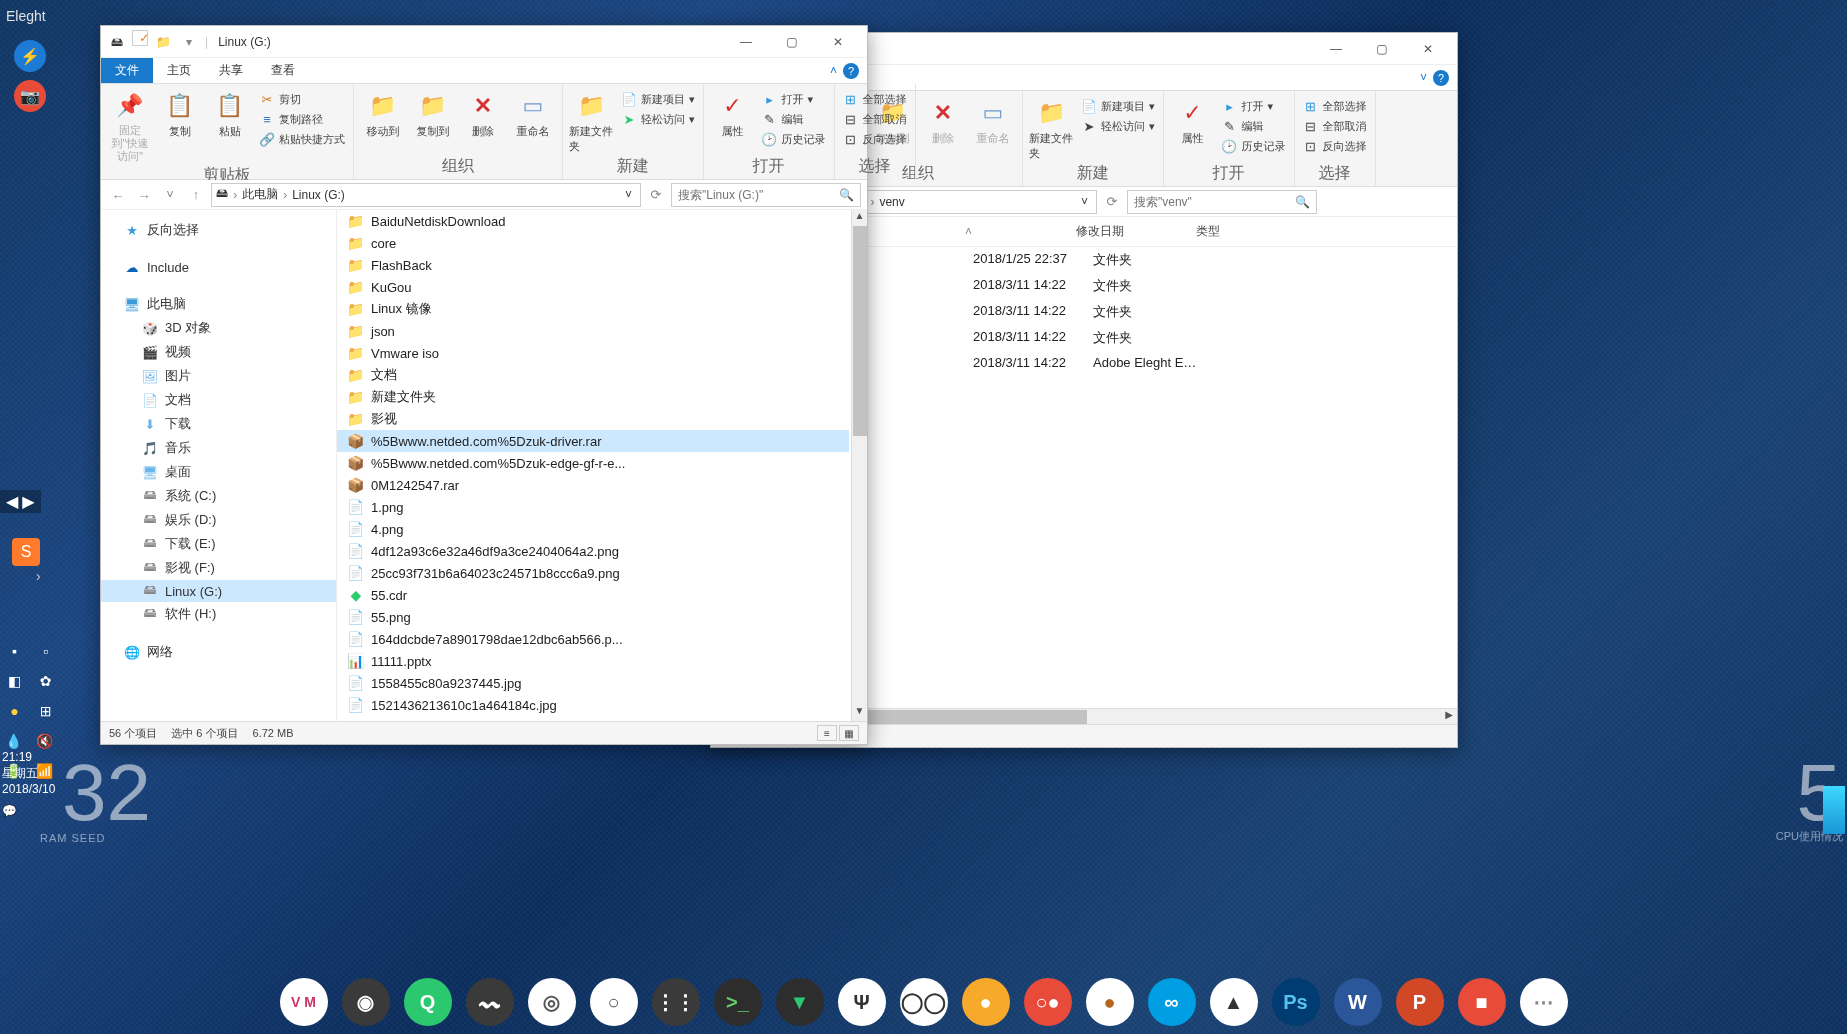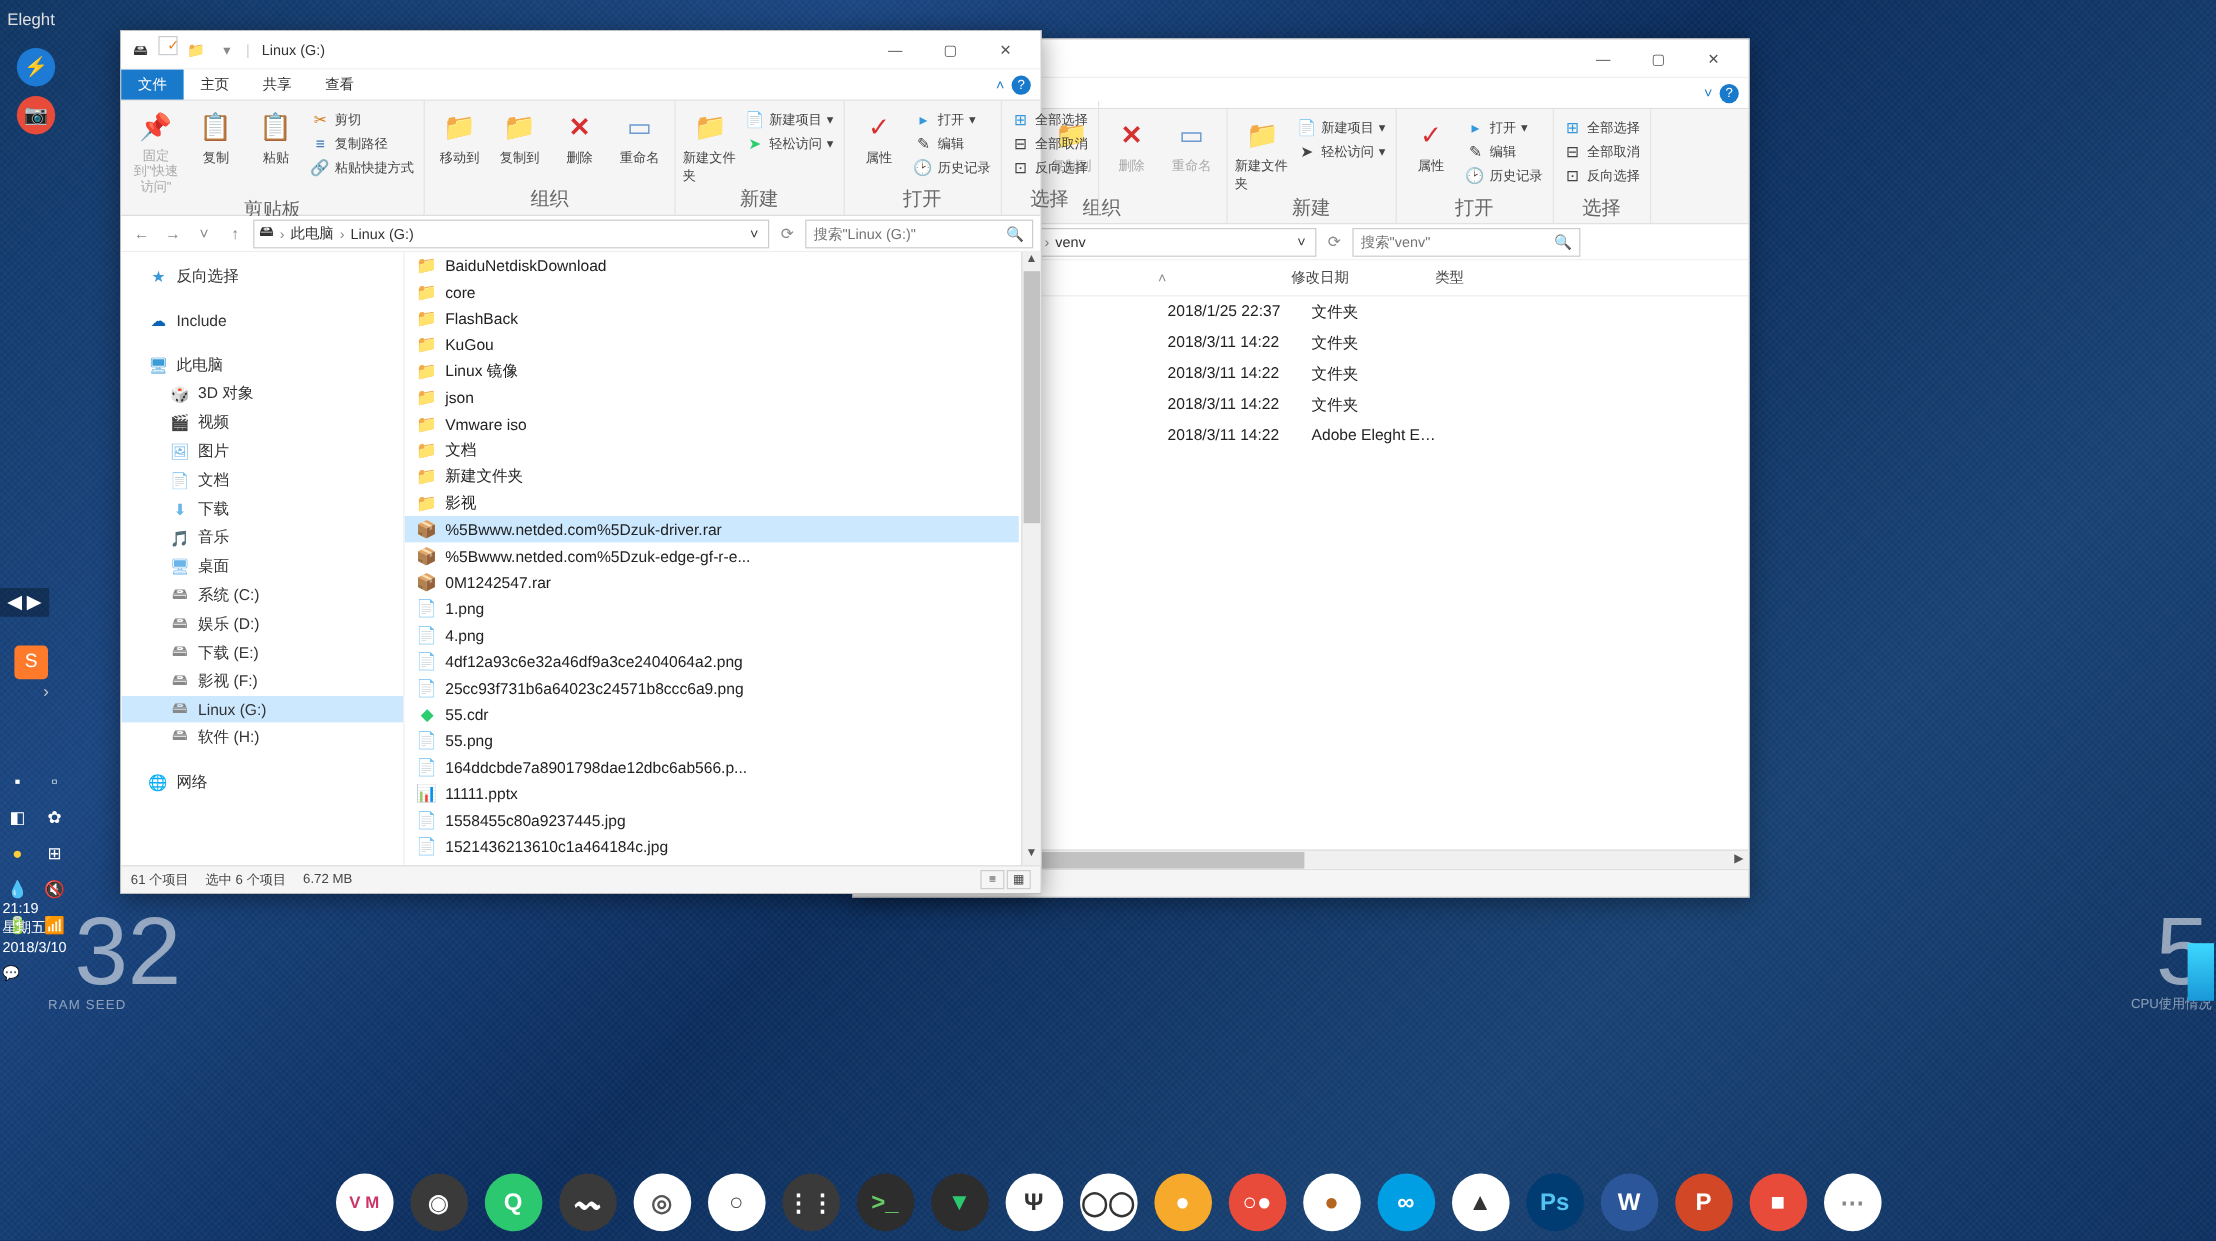--- a/index.html
+++ b/index.html
@@ -669,21 +669,21 @@
       <div class="scrollbar-v">
         <div class="arr">▲</div>
         <div class="thumb" style="height:210px; margin-top:0;"></div>
         <div style="flex:1;"></div>
         <div class="arr" style="position:absolute; bottom:0; left:0; right:0;">▼</div>
       </div>
     </div>
   </div>
 
   <div class="statusbar">
-    <span>61 个项目</span>
+    <span>56 个项目</span>
     <span>选中 6 个项目</span>
     <span>6.72 MB</span>
     <div class="view-btns">
       <span>≡</span>
       <span>▦</span>
     </div>
   </div>
 </div>
 
 <div class="taskbar">

